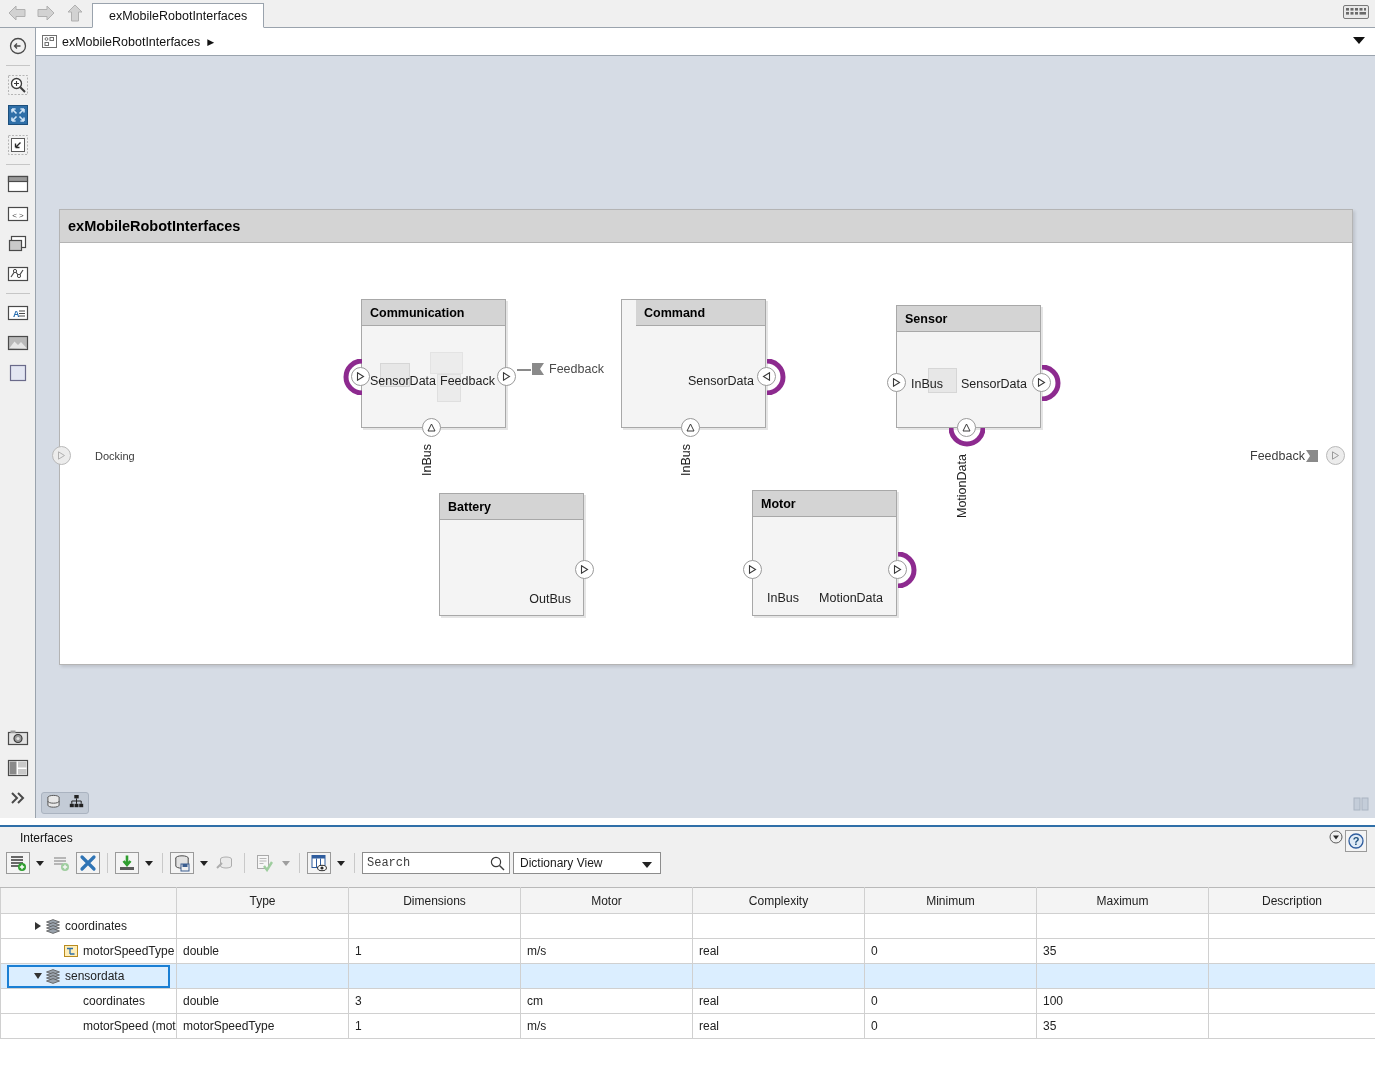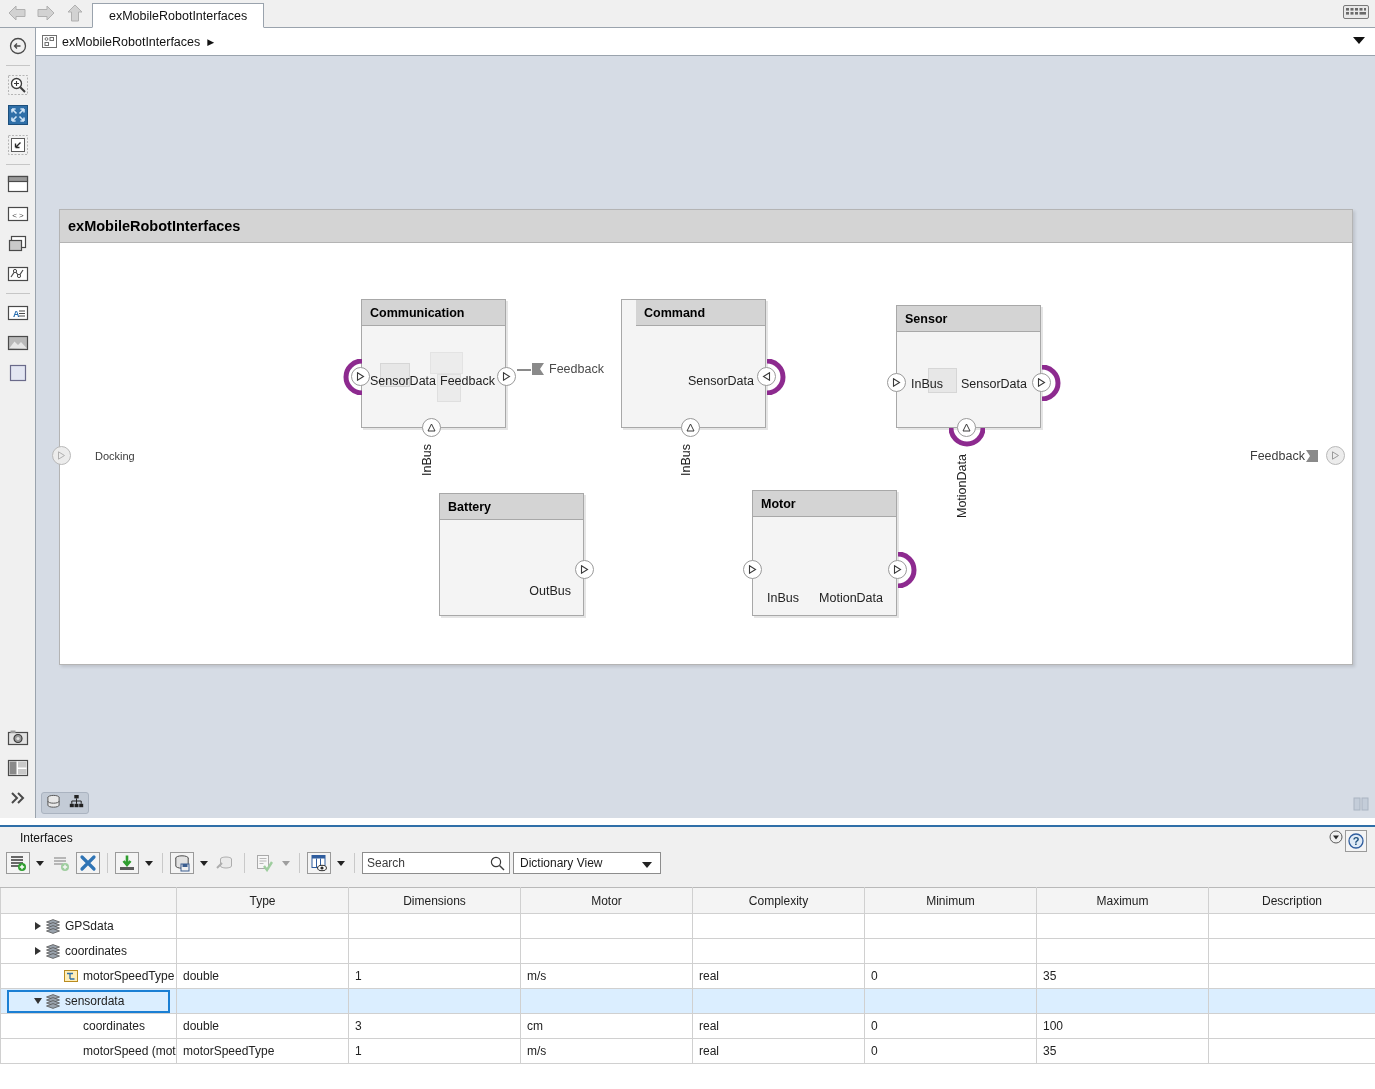--- a/index.html
+++ b/index.html
@@ -139,21 +139,21 @@
     border:1px solid transparent; background:transparent;
   }
   .tb-btn.framed{ border:1px solid #9a9a9a; background:#f4f4f4; }
   .tb-caret{ width:13px;height:22px;display:flex;align-items:center;justify-content:center;}
   .tb-caret i{ width:0;height:0;border-left:4px solid transparent;border-right:4px solid transparent;border-top:5px solid #222;display:block;}
   .tb-sep{ width:1px;height:20px;background:#c9c9c9;margin:0 4px;}
   .search-box{
     width:148px;height:22px;background:#fff;border:1px solid #8d8d8d;
     display:flex;align-items:center;padding:0 4px;position:relative;
   }
-  .search-box span{ color:#3c3c3c; font-size:12px;}
+  .search-box span{ color:#3c3c3c; font-size:12px;font-family:Liberation Mono, monospace;}
   .dictsel{
     width:148px;height:22px;background:#fff;border:1px solid #8d8d8d;
     display:flex;align-items:center;padding:0 6px;position:relative;font-size:12px;
   }
   .dictsel i{ position:absolute;right:8px;top:9px;width:0;height:0;
     border-left:5px solid transparent;border-right:5px solid transparent;border-top:6px solid #222;}
   .help-btn{ position:absolute; right:8px; top:3px; width:22px;height:22px;
     border:1px solid #9a9a9a;background:#f4f4f4;display:flex;align-items:center;justify-content:center;}
 
   
@@ -484,21 +484,21 @@
       </svg>
   </div>
   <svg class="arc" style="left:913px; top:366px;" width="36" height="28">
     <path d="M2 6 A16 16 0 0 0 34 6" fill="none" stroke="#8d2a8f" stroke-width="5"></path>
   </svg>
   <span class="port-label rot" style="left:919px;top:462px;">MotionData</span>
 
   <div class="comp" style="left:403px; top:437px; width:145px; height:123px;">
     <div class="comp-hdr">Battery</div>
     <div class="comp-body">
-      <span class="port-label" style="right:12px;top:64px;">OutBus</span>
+      <span class="port-label" style="right:12px;top:72px;">OutBus</span>
     </div>
   </div>
   <div class="pc" style="left:539px; top:504px;">
     <svg width="9" height="9" viewBox="0 0 9 9">
         <path d="M1.5 0.8 L7.5 4.5 L1.5 8.2 Z" fill="none" stroke="#3a3a3a" stroke-width="1.1"></path>
       </svg>
   </div>
 
   <div class="comp" style="left:716px; top:434px; width:145px; height:126px;">
     <div class="comp-hdr">Motor</div>
@@ -707,45 +707,20 @@
                   <i></i>
                 </span>
                 <span class="rowicon"><svg width="16" height="16" viewBox="0 0 16 16">
                     <g fill="#9aa3ad" stroke="#555" stroke-width=".8">
                       <path d="M1.5 4 L8 1.6 L14.5 4 L8 6.4 Z"></path>
                       <path d="M1.5 7 L8 4.6 L14.5 7 L8 9.4 Z"></path>
                       <path d="M1.5 10 L8 7.6 L14.5 10 L8 12.4 Z"></path>
                       <path d="M1.5 13 L8 10.6 L14.5 13 L8 15.4 Z"></path>
                     </g>
                   </svg></span>
-                <span>GPSdata</span>
-              </div>
-            </td>
-            <td></td>
-            <td></td>
-            <td></td>
-            <td></td>
-            <td></td>
-            <td></td>
-            <td></td>
-          </tr>
-          <tr>
-            <td class="namecell">
-              <div class="namecell-inner" style="padding-left: 24px;">
-                <span class="tw right">
-                  <i></i>
-                </span>
-                <span class="rowicon"><svg width="16" height="16" viewBox="0 0 16 16">
-                    <g fill="#9aa3ad" stroke="#555" stroke-width=".8">
-                      <path d="M1.5 4 L8 1.6 L14.5 4 L8 6.4 Z"></path>
-                      <path d="M1.5 7 L8 4.6 L14.5 7 L8 9.4 Z"></path>
-                      <path d="M1.5 10 L8 7.6 L14.5 10 L8 12.4 Z"></path>
-                      <path d="M1.5 13 L8 10.6 L14.5 13 L8 15.4 Z"></path>
-                    </g>
-                  </svg></span>
                 <span>coordinates</span>
               </div>
             </td>
             <td></td>
             <td></td>
             <td></td>
             <td></td>
             <td></td>
             <td></td>
             <td></td>

